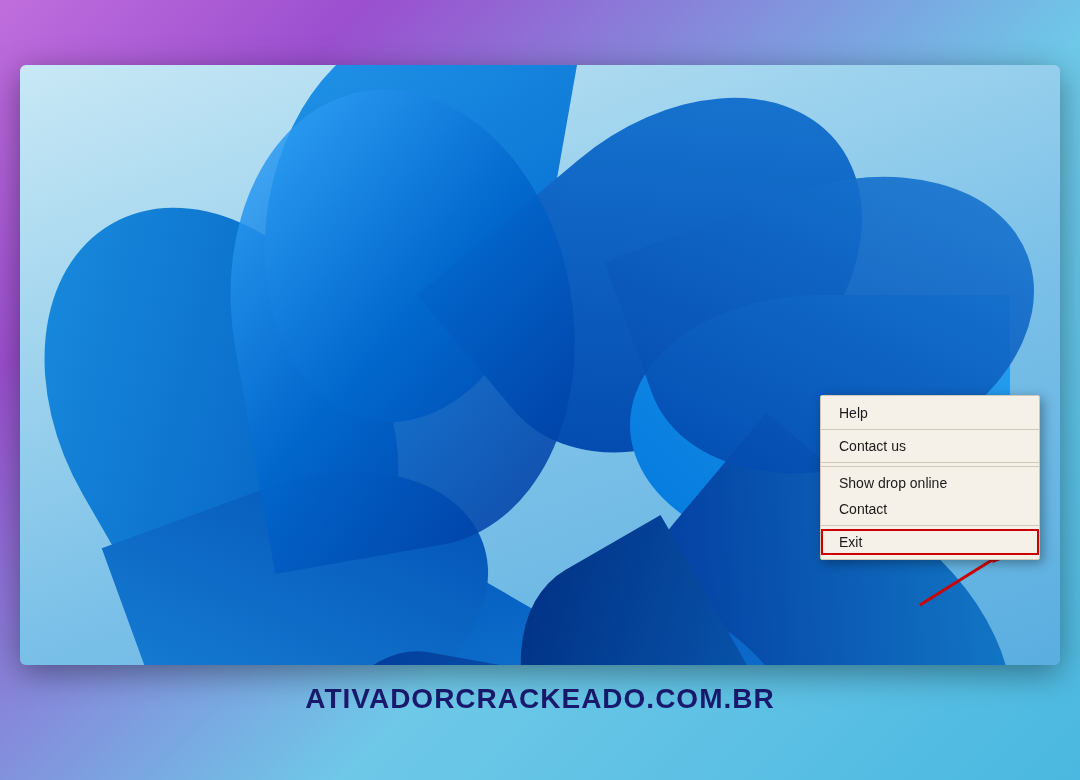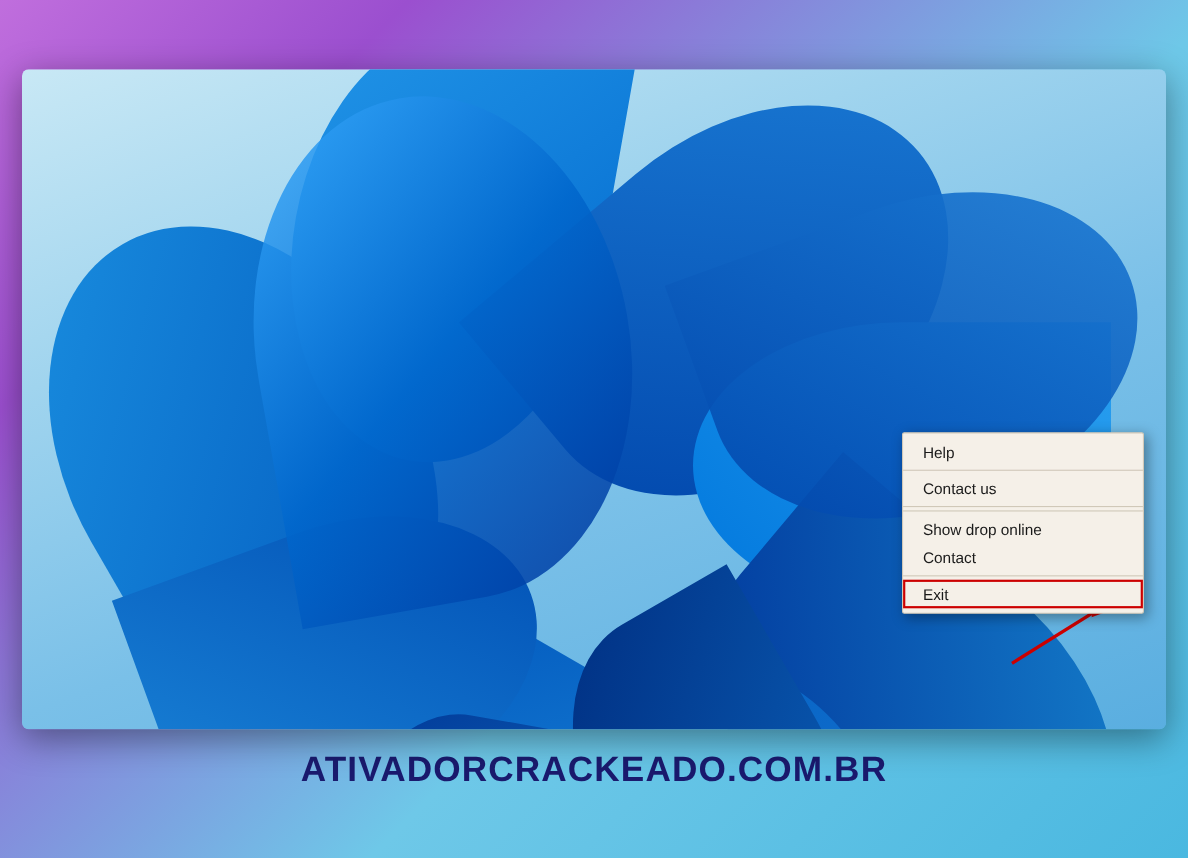--- a/index.html
+++ b/index.html
@@ -116,21 +116,21 @@
       color: #555;
     }
 
     
     .watermark {
       margin-top: 18px;
       text-align: center;
     }
 
     .watermark-text {
-      font-size: 32px;
+      font-size: 28px;
       font-weight: 900;
       color: #1a1a6e;
       letter-spacing: 1px;
       font-family: Arial Black, Arial, sans-serif;
       text-shadow: none;
     }
 
     svg.arrow-svg {
       position: absolute;
       right: 50px;

